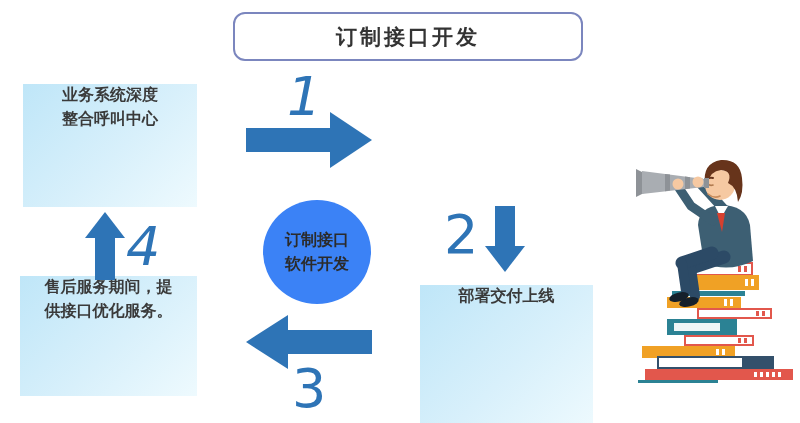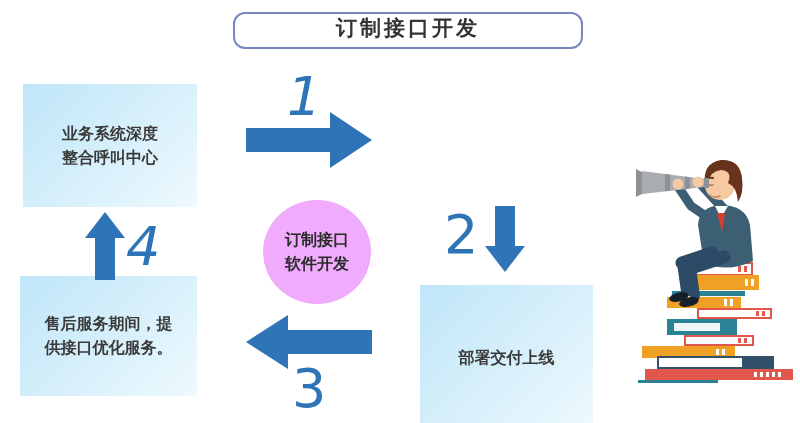--- a/index.html
+++ b/index.html
@@ -2,43 +2,43 @@
 <html><head>
 <meta charset="utf-8">
 <style>
   html,body { margin:0; padding:0; background:#ffffff; }
   .stage {
     position:relative; width:800px; height:423px; background:#ffffff;
     font-family:"Liberation Sans", sans-serif; overflow:hidden;
   }
   
   .title-box {
-    position:absolute; left:233px; top:12px; width:350px; height:37px;
+    position:absolute; left:233px; top:12px; width:350px; height:49px;
     border:2px solid #7b86be; border-radius:12px; background:#ffffff;
-    display:flex; align-items:flex-start; justify-content:center; box-sizing:border-box;
+    display:flex; align-items:center; justify-content:center; box-sizing:border-box;
   }
   .title-box .title-text { font-size:21px; font-weight:bold; color:#333333; letter-spacing:3px; }
   
   .flow-box {
     position:absolute;
     background:linear-gradient(135deg,#bfe6f8 0%, #d8f0fb 55%, #eefafe 100%);
-    display:flex; align-items:center; justify-content:center;
+    display:flex; justify-content:center;font-family:Liberation Mono, monospace;
   }
   .flow-box .lines, .circle .lines {
     font-size:16px; font-weight:bold; color:#3a3a3a; line-height:1.5; text-align:left;
   }
   .box1 { left:23px;  top:84px;  width:174px; height:123px; }
   .box2 { left:420px; top:73px;  width:173px; height:124px; }
   .box3 { left:420px; top:285px; width:173px; height:146px; }
   .box4 { left:20px;  top:276px; width:177px; height:120px; }
   .line { display:block; }
   
   .circle {
     position:absolute; left:263px; top:200px; width:108px; height:104px;
-    border-radius:50%; background:#f0abfc;
+    border-radius:50%; background:#3b82f6;
     display:flex; align-items:center; justify-content:center;
   }
   .circle .lines { text-align:center; color:#2b2b2b; }
   
   .arrow { position:absolute; }
   .arrow path, .arrow polygon, .arrow rect { fill:#2e74b6; }
   .num {
     position:absolute; color:#2e74b6; font-size:54px; line-height:1;
     font-family:"DejaVu Sans", sans-serif; font-weight:normal;
   }

